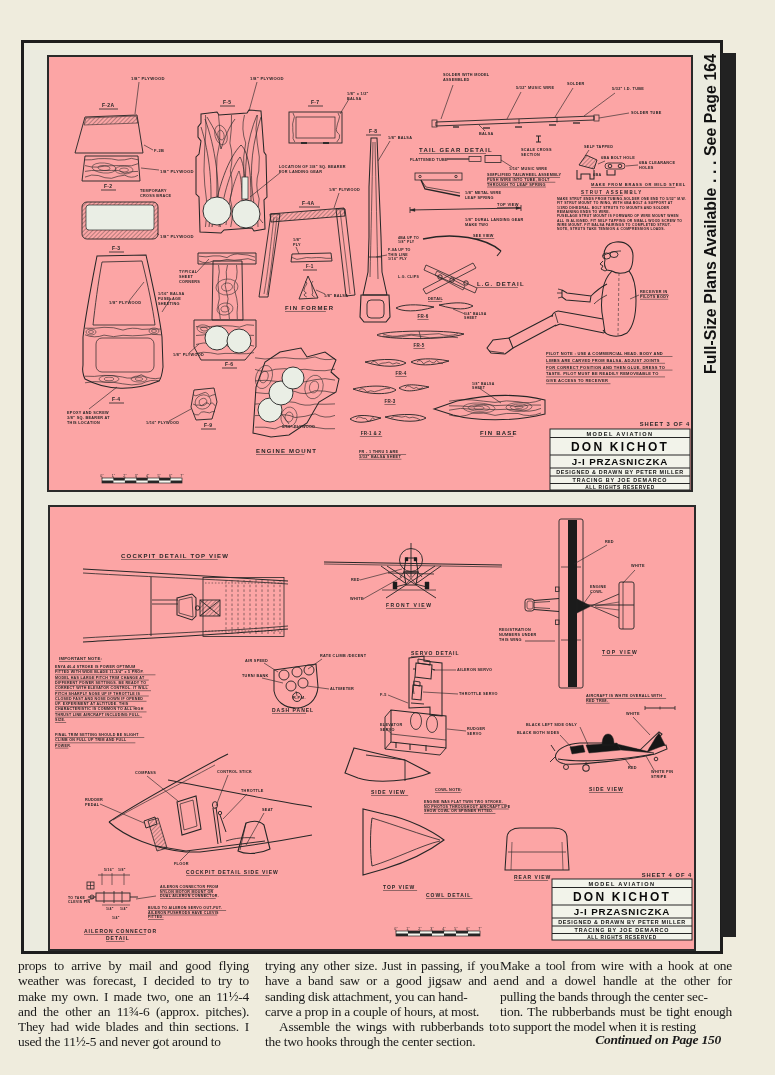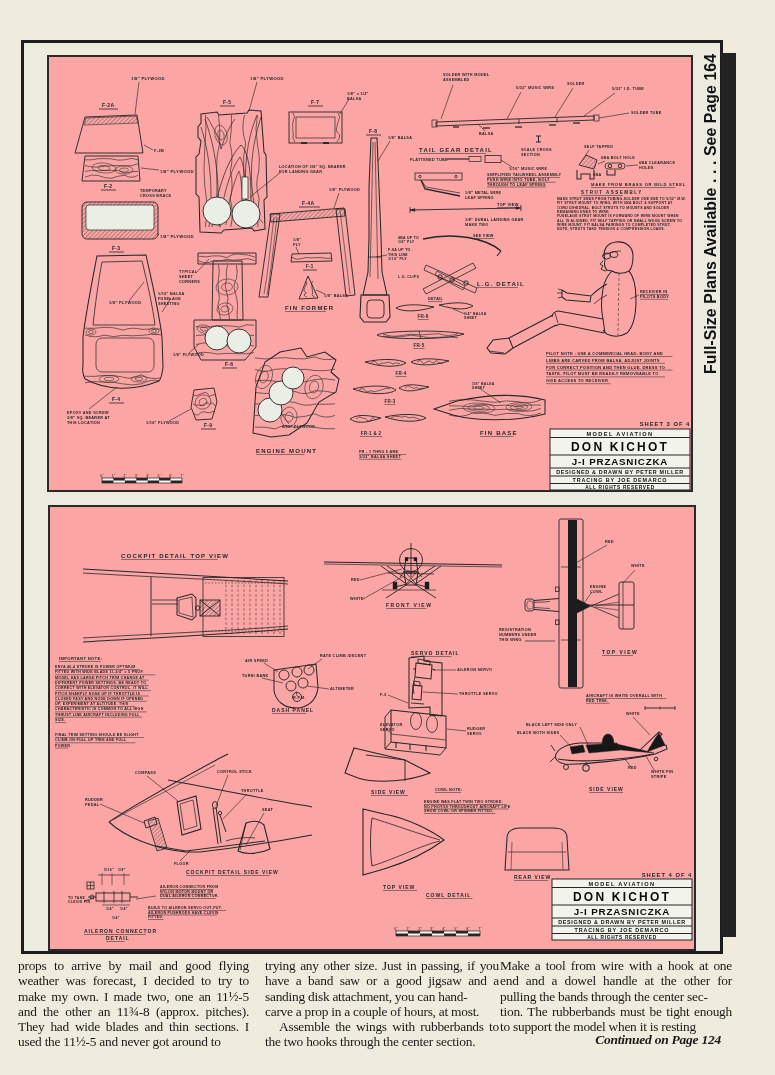--- a/index.html
+++ b/index.html
@@ -782,19 +782,19 @@
 <text x="572.0" y="408" font-size="9.8" text-anchor="middle" letter-spacing="0.8" fill="#0a0a0a" font-weight="bold">J-I  PRZASNICZKA</text>
 <text x="572.0" y="417.3" font-size="5.4" text-anchor="middle" letter-spacing="0.7" fill="#111" font-weight="bold">DESIGNED &amp; DRAWN  BY  PETER  MILLER</text>
 <text x="572.0" y="425" font-size="5.4" text-anchor="middle" letter-spacing="0.9" fill="#111" font-weight="bold">TRACING  BY  JOE  DEMARCO</text>
 <text x="572.0" y="431.5" font-size="4.8" text-anchor="middle" letter-spacing="0.7" fill="#111" font-weight="bold">ALL  RIGHTS  RESERVED</text>
       </svg>
     </div>
 <div class="vtext">
       <span>Full-Size Plans Available . . . See Page 164</span>
     </div>
 <div class="cols">
-<div class="col" id="c1">props to arrive by mail and good flying weather was forecast, I decided to try to make my own. I made two, one an 11½-5 and the other an 11¾-8 (approx. pitches). They had wide blades and thin sections. I used the 11½-5 and never got around to</div>
+<div class="col" id="c1">props to arrive by mail and good flying weather was forecast, I decided to try to make my own. I made two, one an 11½-4 and the other an 11¾-6 (approx. pitches). They had wide blades and thin sections. I used the 11½-5 and never got around to</div>
 <div class="col" id="c2">trying any other size. Just in passing, if you have a band saw or a good jigsaw and a sanding disk attachment, you can hand-<br>carve a prop in a couple of hours, at most.
 <div class="indent">Assemble the wings with rubberbands to the two hooks through the center section.</div></div>
 <div class="col" id="c3">Make a tool from wire with a hook at one end and a dowel handle at the other for pulling the bands through the center sec-<br>tion. The rubberbands must be tight enough to support the model when it is resting
-<div class="cont">Continued on Page 124</div></div>
+<div class="cont">Continued on Page 150</div></div>
 </div>
 </div>
 
 </body></html>

